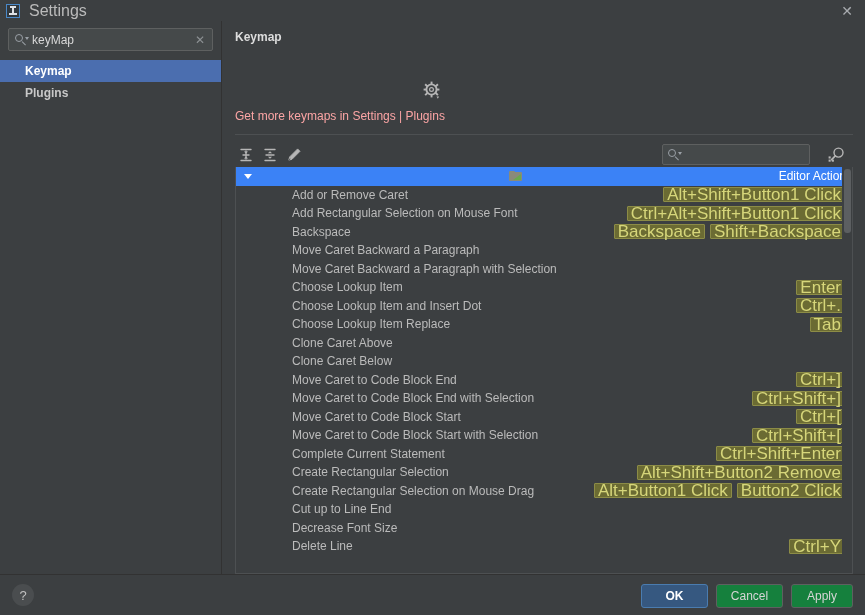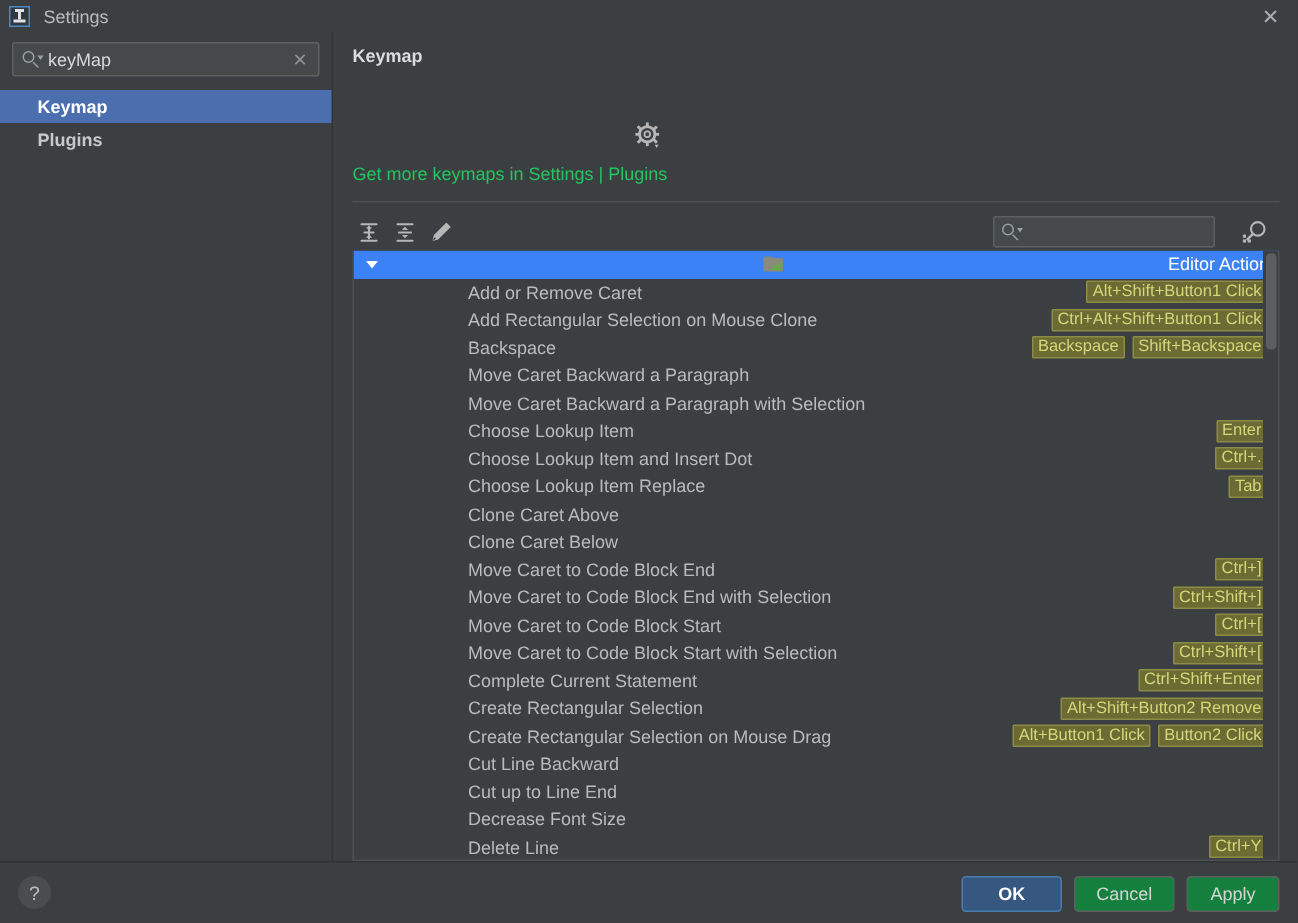--- a/index.html
+++ b/index.html
@@ -24,21 +24,21 @@
   }
   .tb-icon .bar {
     position: absolute; left: 3px; right: 3px; bottom: 2.5px; height: 1.6px; background: #dfe1e5;
   }
   .tb-icon .stem {
     position: absolute; left: 6.2px; top: 3px; width: 1.6px; height: 6px; background: #dfe1e5;
   }
   .tb-icon .serif {
     position: absolute; left: 3.5px; top: 2.5px; width: 6.5px; height: 1.6px; background: #dfe1e5;
   }
-  .tb-title { margin-left: 9px; font-size: 12px; color: #bbbbbb; }
+  .tb-title { margin-left: 9px; font-size: 16px; color: #bbbbbb; }
   .tb-close {
     position: absolute; right: 10px; top: 3px; width: 16px; height: 16px;
     display: flex; align-items: center; justify-content: center;
     color: #a9acb0; font-size: 14px; line-height: 1; cursor: default;
   }
 
   
   .sidebar {
     position: absolute; left: 0; top: 21px; width: 222px; height: 553px;
     background: #3c3f41; border-right: 1px solid #323232;
@@ -100,21 +100,21 @@
   .keymap-select .arrow {
     margin-right: 8px;
     border-left: 4px solid transparent; border-right: 4px solid transparent;
     border-top: 5px solid #b4b4b4;
   }
   .gear {
     position: absolute; left: 200px; top: 60px; width: 19px; height: 19px;
   }
   .gear svg { display: block; }
   .link {
-    position: absolute; left: 12px; top: 88px; font-size: 12px; color: #22c55e;
+    position: absolute; left: 12px; top: 88px; font-size: 12px; color: #fca5a5;
     cursor: default;
   }
   .divider {
     position: absolute; left: 12px; top: 113px; width: 618px; height: 1px;
     background: #4d5052;
   }
 
   
   .tree-toolbar {
     position: absolute; left: 12px; top: 122px; width: 618px; height: 24px;
@@ -164,28 +164,28 @@
     background: #8a8a7a; border-radius: 1px 1px 0 0;
   }
   .row .folder .f3 {
     position: absolute; left: 4px; top: 4px; width: 8px; height: 6px; overflow: hidden;
   }
   .row .folder .f3::after {
     content: ''; position: absolute; left: 0; bottom: 0; width: 0; height: 0;
     border-left: 8px solid transparent; border-bottom: 6px solid #6aa84f;
   }
   .row .label { flex: 0 0 auto; }
-  .row.leaf .label { margin-left: 76px; }
+  .row.leaf .label { margin-left: 56px; }
   .row .keys {
     position: absolute; right: 7px; top: 1.5px; display: flex; gap: 5px;
     align-items: center;
   }
   .key {
     background: #6b6b33; color: #d6d67a; border: 1px solid #8c8c46;
-    font-size: 11px; line-height: 13px; padding: 0 3px; border-radius: 1px;
+    font-size: 17px; line-height: 13px; padding: 0 3px; border-radius: 1px;
     font-family: "Liberation Sans", sans-serif; white-space: nowrap;
   }
 
   
   .vscroll {
     position: absolute; right: 0; top: 0; width: 10px; height: 100%;
     background: #3c3f41;
   }
   .vthumb {
     position: absolute; left: 2px; top: 2px; width: 7px; height: 64px;
@@ -343,21 +343,21 @@
             </span>
             <span class="label">Editor Actions</span>
           </div>
           <div class="row leaf">
             <span class="label">Add or Remove Caret</span>
             <span class="keys">
               <span class="key">Alt+Shift+Button1 Click</span>
             </span>
           </div>
           <div class="row leaf">
-            <span class="label">Add Rectangular Selection on Mouse Clone</span>
+            <span class="label">Add Rectangular Selection on Mouse Font</span>
             <span class="keys">
               <span class="key">Ctrl+Alt+Shift+Button1 Click</span>
             </span>
           </div>
           <div class="row leaf">
             <span class="label">Backspace</span>
             <span class="keys">
               <span class="key">Backspace</span>
               <span class="key">Shift+Backspace</span>
             </span>
@@ -427,23 +427,20 @@
             <span class="keys">
               <span class="key">Alt+Shift+Button2 Remove</span>
             </span>
           </div>
           <div class="row leaf">
             <span class="label">Create Rectangular Selection on Mouse Drag</span>
             <span class="keys">
               <span class="key">Alt+Button1 Click</span>
               <span class="key">Button2 Click</span>
             </span>
-          </div>
-          <div class="row leaf">
-            <span class="label">Cut Line Backward</span>
           </div>
           <div class="row leaf">
             <span class="label">Cut up to Line End</span>
           </div>
           <div class="row leaf">
             <span class="label">Decrease Font Size</span>
           </div>
           <div class="row leaf">
             <span class="label">Delete Line</span>
             <span class="keys">

